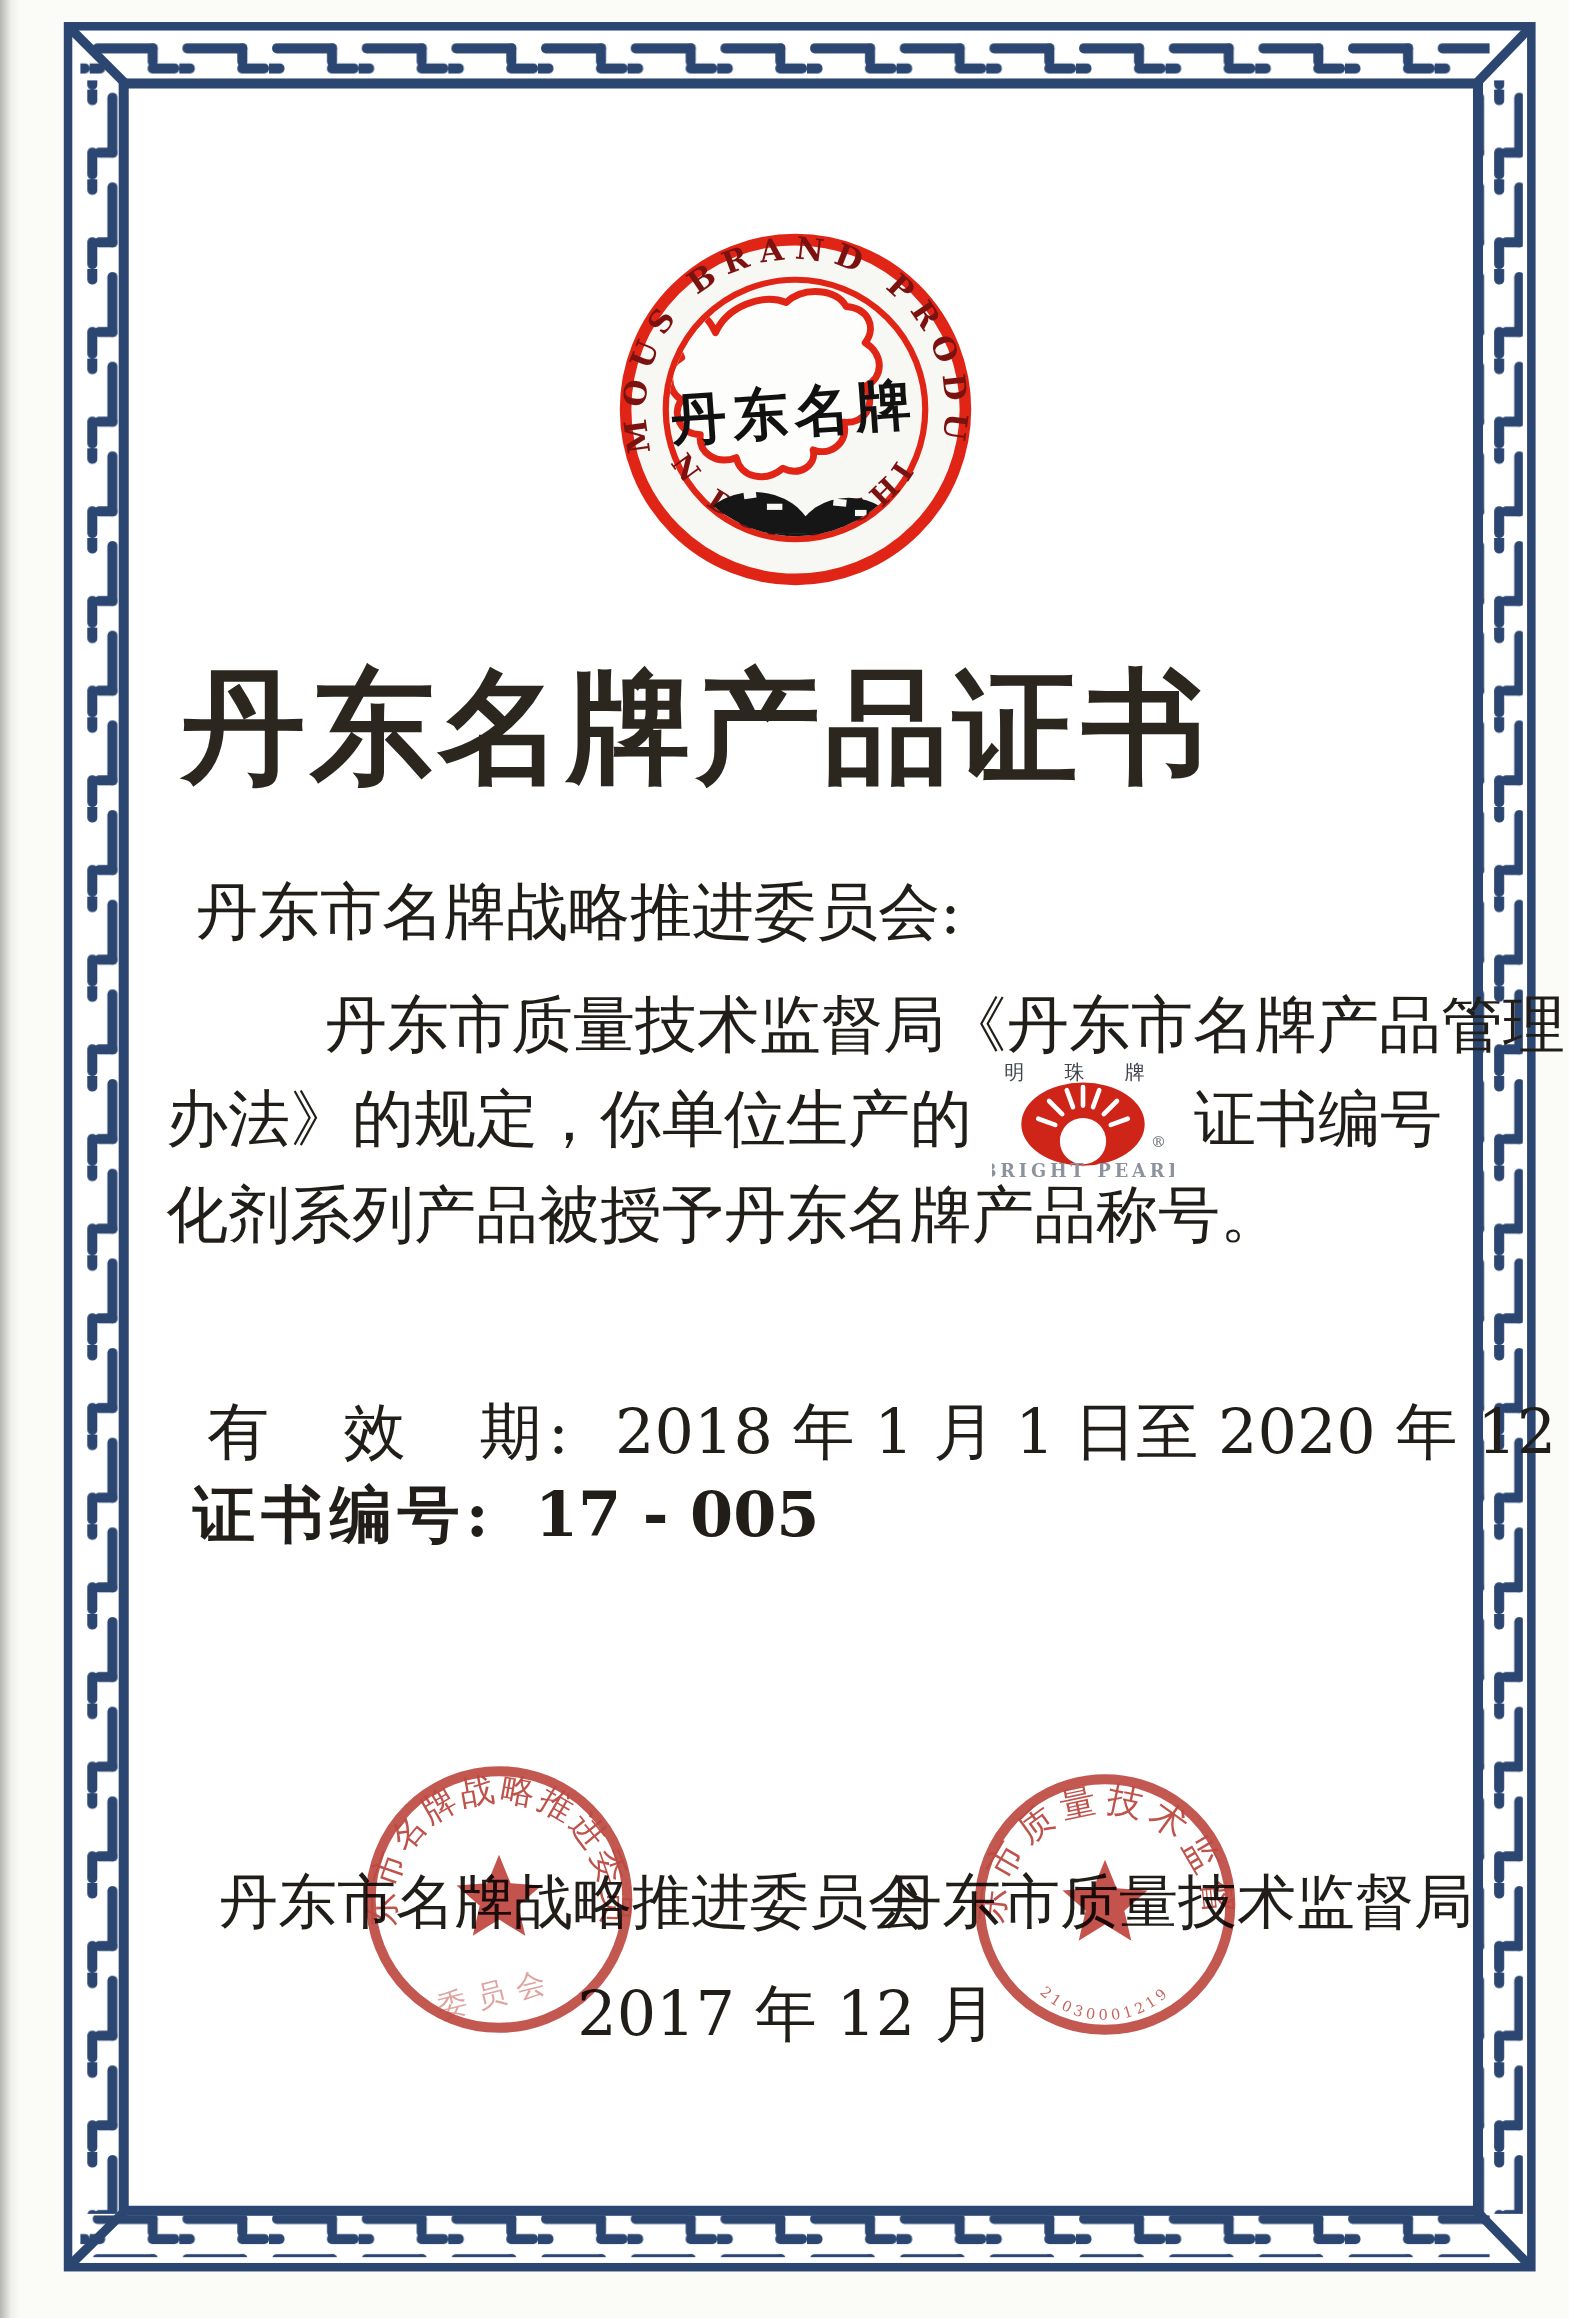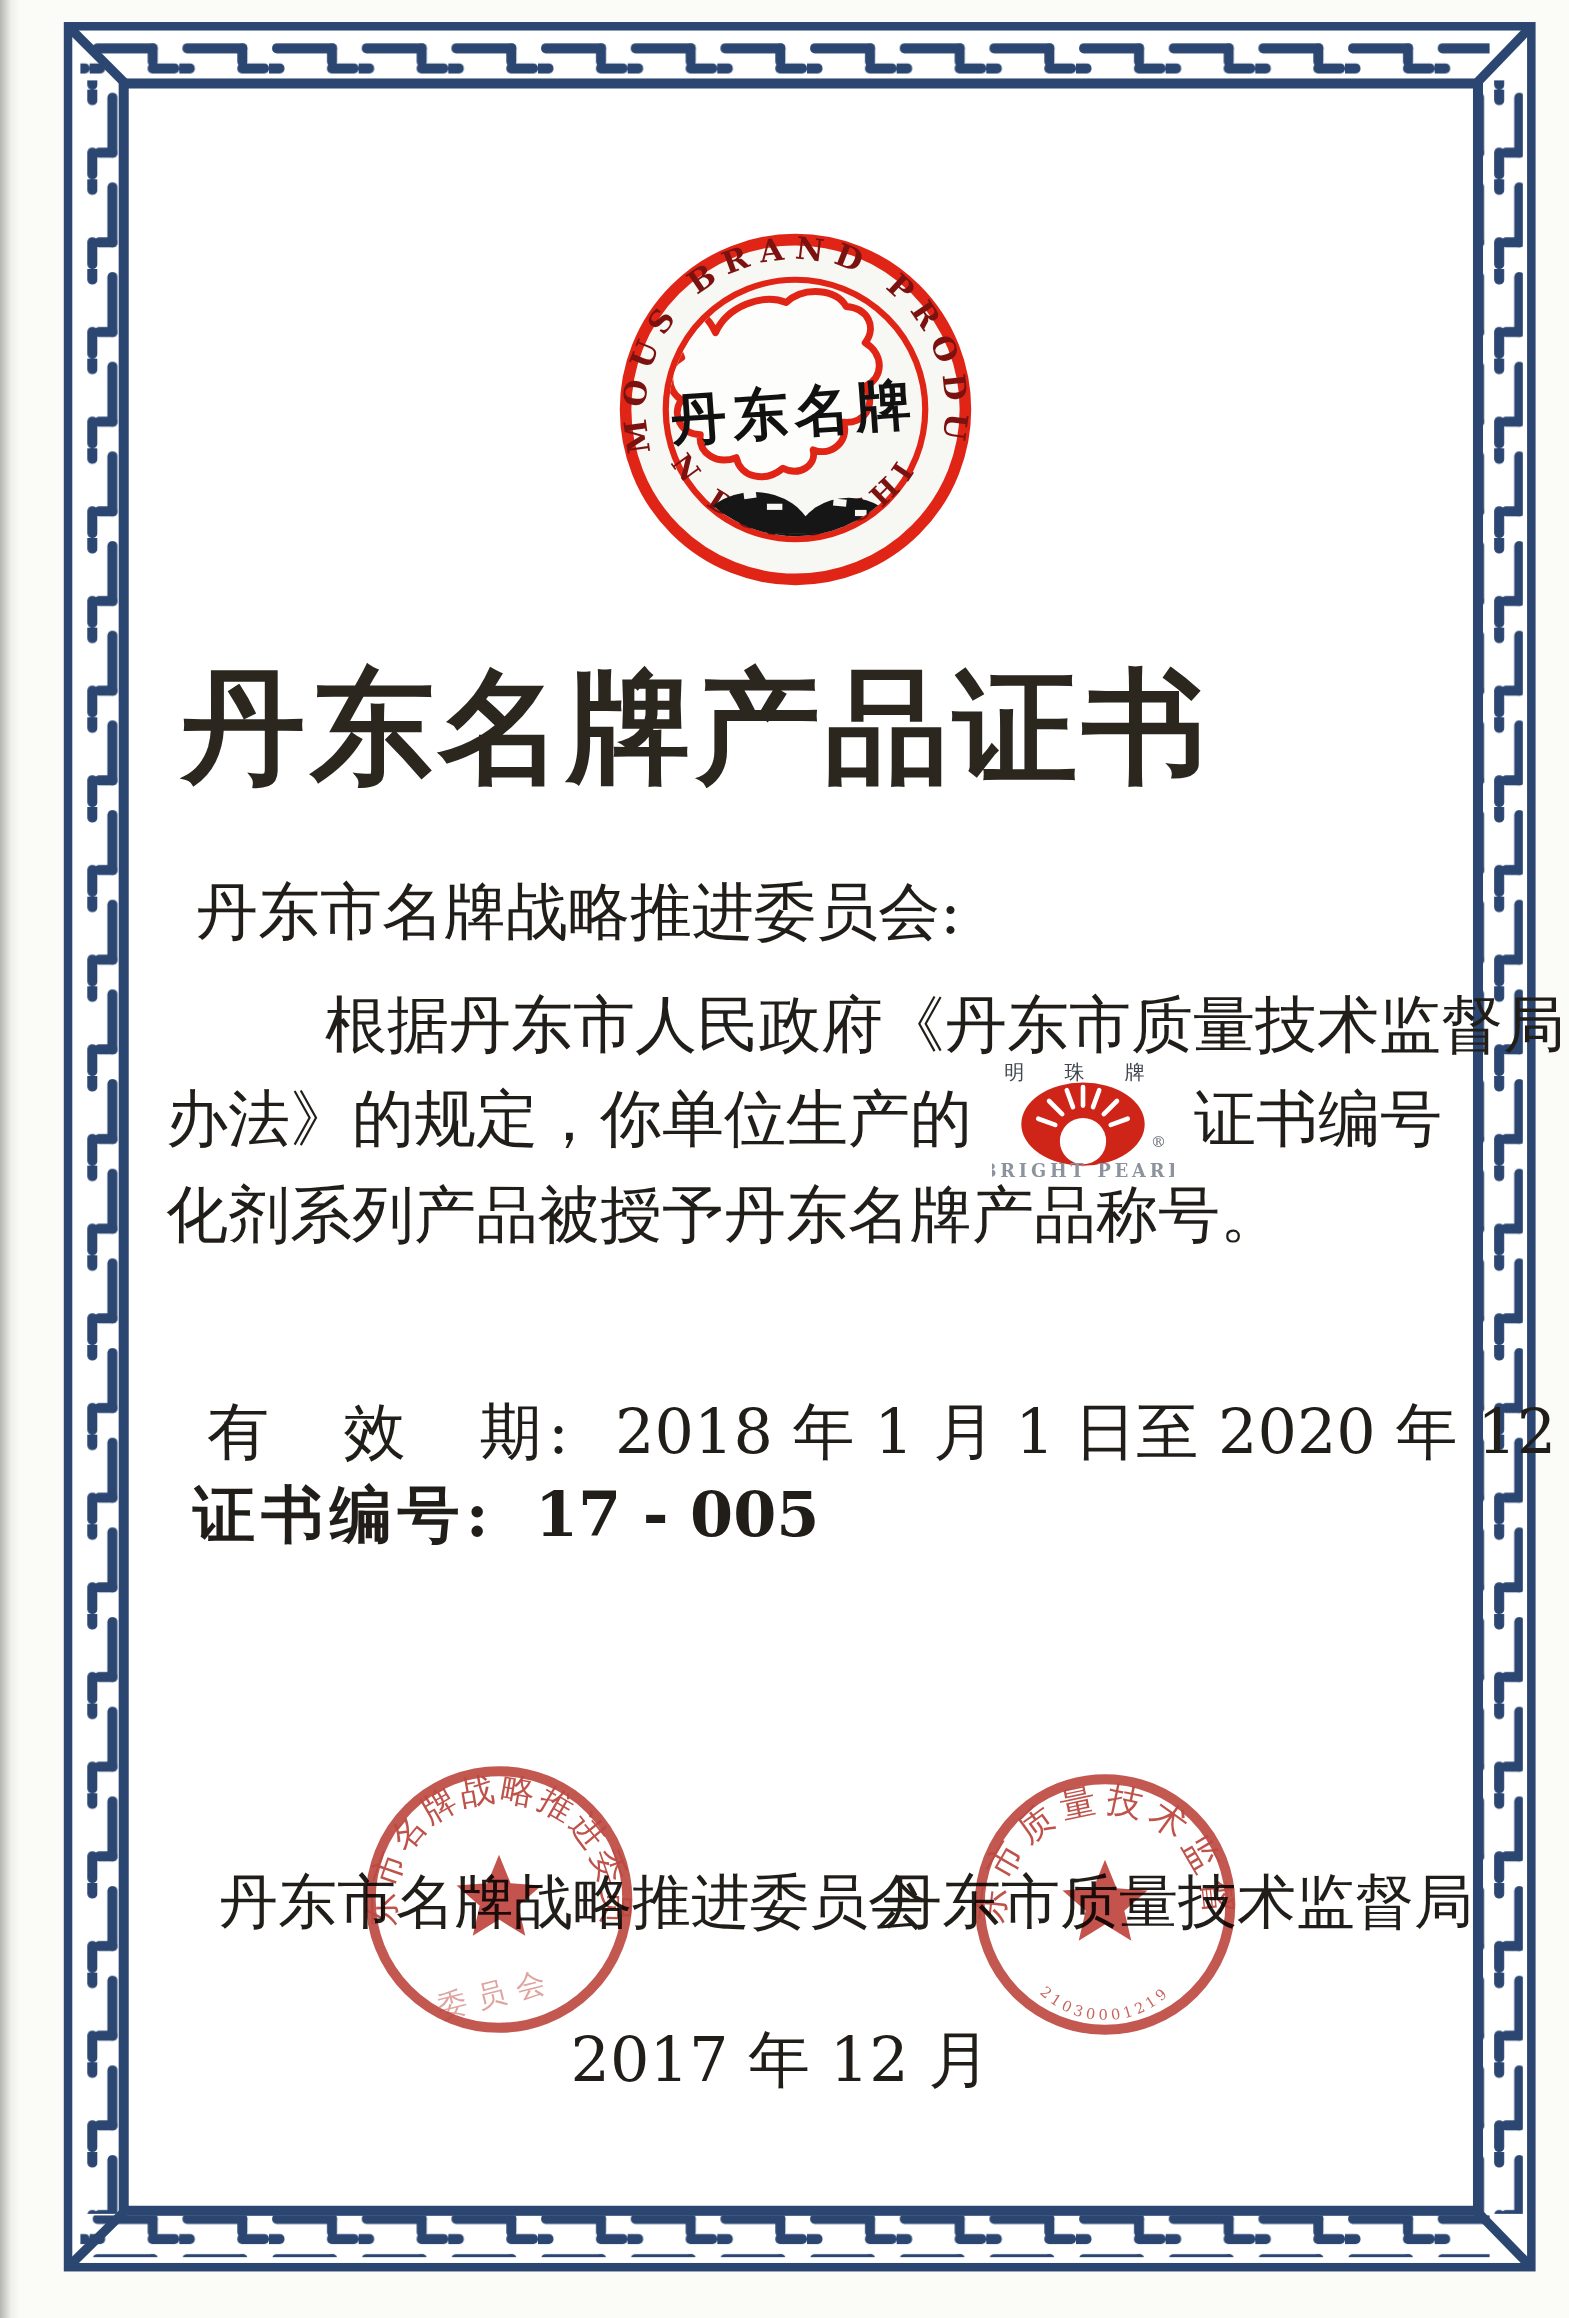--- a/index.html
+++ b/index.html
@@ -34,21 +34,21 @@
   }
   .bodytext{font-size:62px;color:#211e19;z-index:3;}
   .company{left:196px;top:870px;}
   .para1{left:325px;top:983px;}
   .para2{left:166px;top:1051px;height:136px;display:flex;align-items:center;gap:20px;}
   .para3{left:166px;top:1173px;}
   .validity{left:207px;top:1390px;}
   .certno{left:193px;top:1473px;font-weight:bold;}
   .issuer-left{left:219px;top:1863px;font-size:59px;}
   .issuer-right{left:883px;top:1863px;font-size:59px;}
-  .datezone{left:564px;top:1972px;width:433px;text-align:center;margin-top:46px;}
+  .datezone{left:564px;top:1972px;width:433px;text-align:right;}
   .val-label{letter-spacing:6.2px;}
   .val-value{margin-left:40px;}
   .emblem{position:absolute;left:614px;top:224px;z-index:3;}
   .brand-logo{flex:0 0 auto;}
   .seal{position:absolute;z-index:4;mix-blend-mode:multiply;opacity:.9;}
   .seal-left{left:352px;top:1748px;}
   .seal-right{left:961px;top:1756px;}
 </style>
 </head>
 <body>
@@ -128,21 +128,21 @@
         <rect x="228" y="428" width="122" height="10" fill="#161616"></rect>
       </g>
       <text x="235" y="268" font-size="72" font-weight="bold" letter-spacing="8" text-anchor="middle" fill="#111111" transform="rotate(-4 235 268)">丹东名牌</text>
     </g>
   </svg>
 
   <div class="abs title">丹东名牌产品证书</div>
 
   <div class="abs bodytext company">丹东市名牌战略推进委员会:</div>
 
-  <div class="abs bodytext para1">根据丹东市人民政府《丹东市质量技术监督局</div>
+  <div class="abs bodytext para1">丹东市质量技术监督局《丹东市名牌产品管理</div>
 
   <div class="abs bodytext para2">
     <span>办法》的规定，你单位生产的</span>
     <svg class="brand-logo" width="182" height="127" viewBox="0 0 236 164" style="font-size:80px">
       <text x="118" y="30" font-size="26" letter-spacing="22" text-anchor="middle" fill="#41454d">明 珠 牌</text>
       <ellipse cx="118" cy="88" rx="80" ry="54" fill="#cf2418"></ellipse>
       <g stroke="#ffffff" stroke-width="6" stroke-linecap="round">
         <line x1="82" y1="89" x2="60" y2="81"></line>
         <line x1="91" y1="75" x2="74" y2="58"></line>
         <line x1="105" y1="66" x2="97" y2="44"></line>

